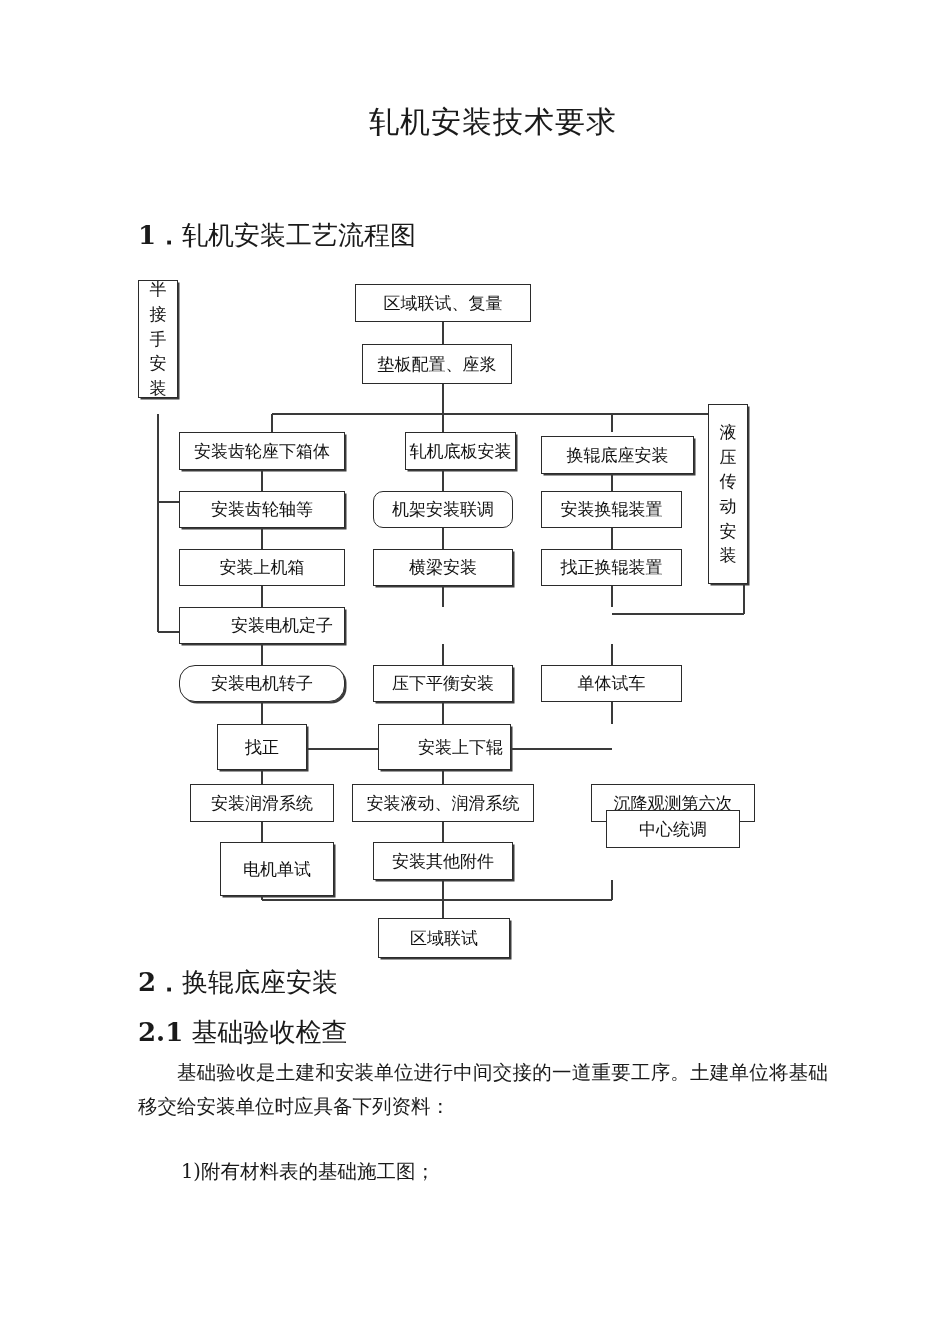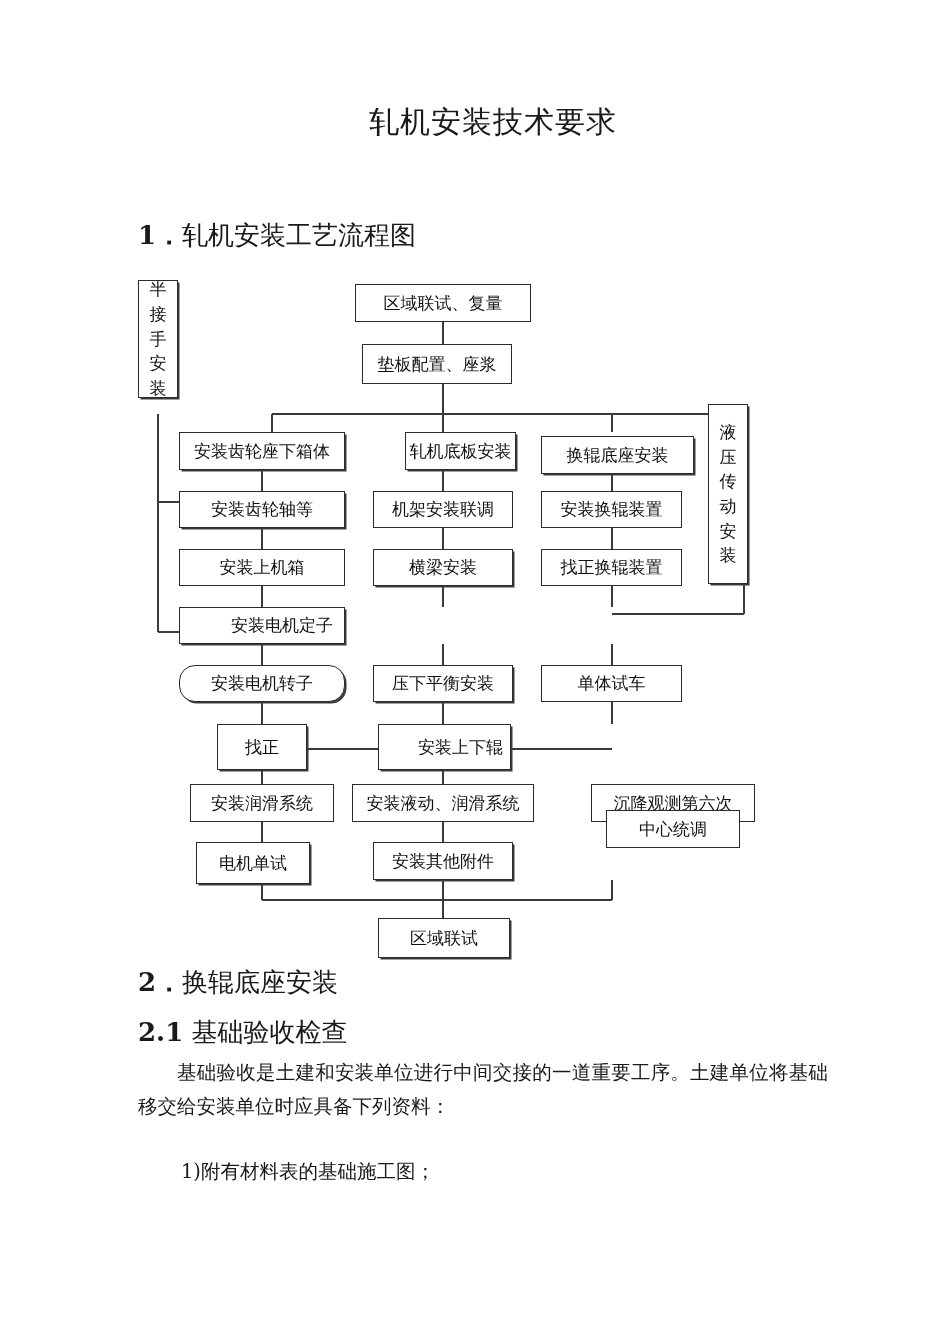--- a/index.html
+++ b/index.html
@@ -204,37 +204,37 @@
     <div class="fbox plain" style="left:355px; top:22px; width:176px; height:38px;">区域联试、复量</div>
     <div class="fbox plain" style="left:362px; top:82px; width:150px; height:40px;">垫板配置、座浆</div>
 
     <div class="fbox" style="left:179px; top:170px; width:166px; height:38px;">安装齿轮座下箱体</div>
     <div class="fbox" style="left:179px; top:229px; width:166px; height:37px;">安装齿轮轴等</div>
     <div class="fbox plain" style="left:179px; top:287px; width:166px; height:37px;">安装上机箱</div>
     <div class="fbox" style="left:179px; top:345px; width:166px; height:37px;padding-left:40px;">安装电机定子</div>
     <div class="fbox" style="left:179px; top:403px; width:166px; height:37px;border-radius:16px;">安装电机转子</div>
 
     <div class="fbox" style="left:373px; top:170px; width:111px; height:38px;margin-left:32px;">轧机底板安装</div>
-    <div class="fbox plain" style="left:373px; top:229px; width:140px; height:37px;">机架安装联调</div>
+    <div class="fbox plain" style="left:373px; top:229px; width:140px; height:37px;border-radius:10px;">机架安装联调</div>
     <div class="fbox" style="left:373px; top:403px; width:140px; height:37px;">压下平衡安装</div>
     <div class="fbox" style="left:373px; top:287px; width:140px; height:37px;">横梁安装</div>
 
     <div class="fbox" style="left:541px; top:174px; width:153px; height:38px;">换辊底座安装</div>
     <div class="fbox plain" style="left:541px; top:229px; width:141px; height:37px;">安装换辊装置</div>
     <div class="fbox plain" style="left:541px; top:287px; width:141px; height:37px;">找正换辊装置</div>
     <div class="fbox plain" style="left:541px; top:403px; width:141px; height:37px;">单体试车</div>
 
     <div class="fbox" style="left:217px; top:462px; width:90px; height:46px;">找正</div>
     <div class="fbox" style="left:378px; top:462px; width:133px; height:46px;padding-left:32px;">安装上下辊</div>
 
     <div class="fbox plain" style="left:190px; top:522px; width:144px; height:38px;">安装润滑系统</div>
     <div class="fbox plain" style="left:352px; top:522px; width:182px; height:38px;">安装液动、润滑系统</div>
     <div class="fbox plain" style="left:591px; top:522px; width:164px; height:38px;">沉降观测第六次</div>
 
-    <div class="fbox" style="left:196px; top:580px; width:114px; height:42px;">电机单试</div>
+    <div class="fbox" style="left:220px; top:580px; width:114px; height:54px;">电机单试</div>
     <div class="fbox" style="left:373px; top:580px; width:140px; height:38px;">安装其他附件</div>
     <div class="fbox plain" style="left:606px; top:548px; width:134px; height:38px;">中心统调</div>
 
     <div class="fbox" style="left:378px; top:656px; width:132px; height:40px;">区域联试</div>
 
   </div>
 
   <div class="h-sec" id="sec2">
     <span class="num">2．</span><span>换辊底座安装</span>
   </div>

